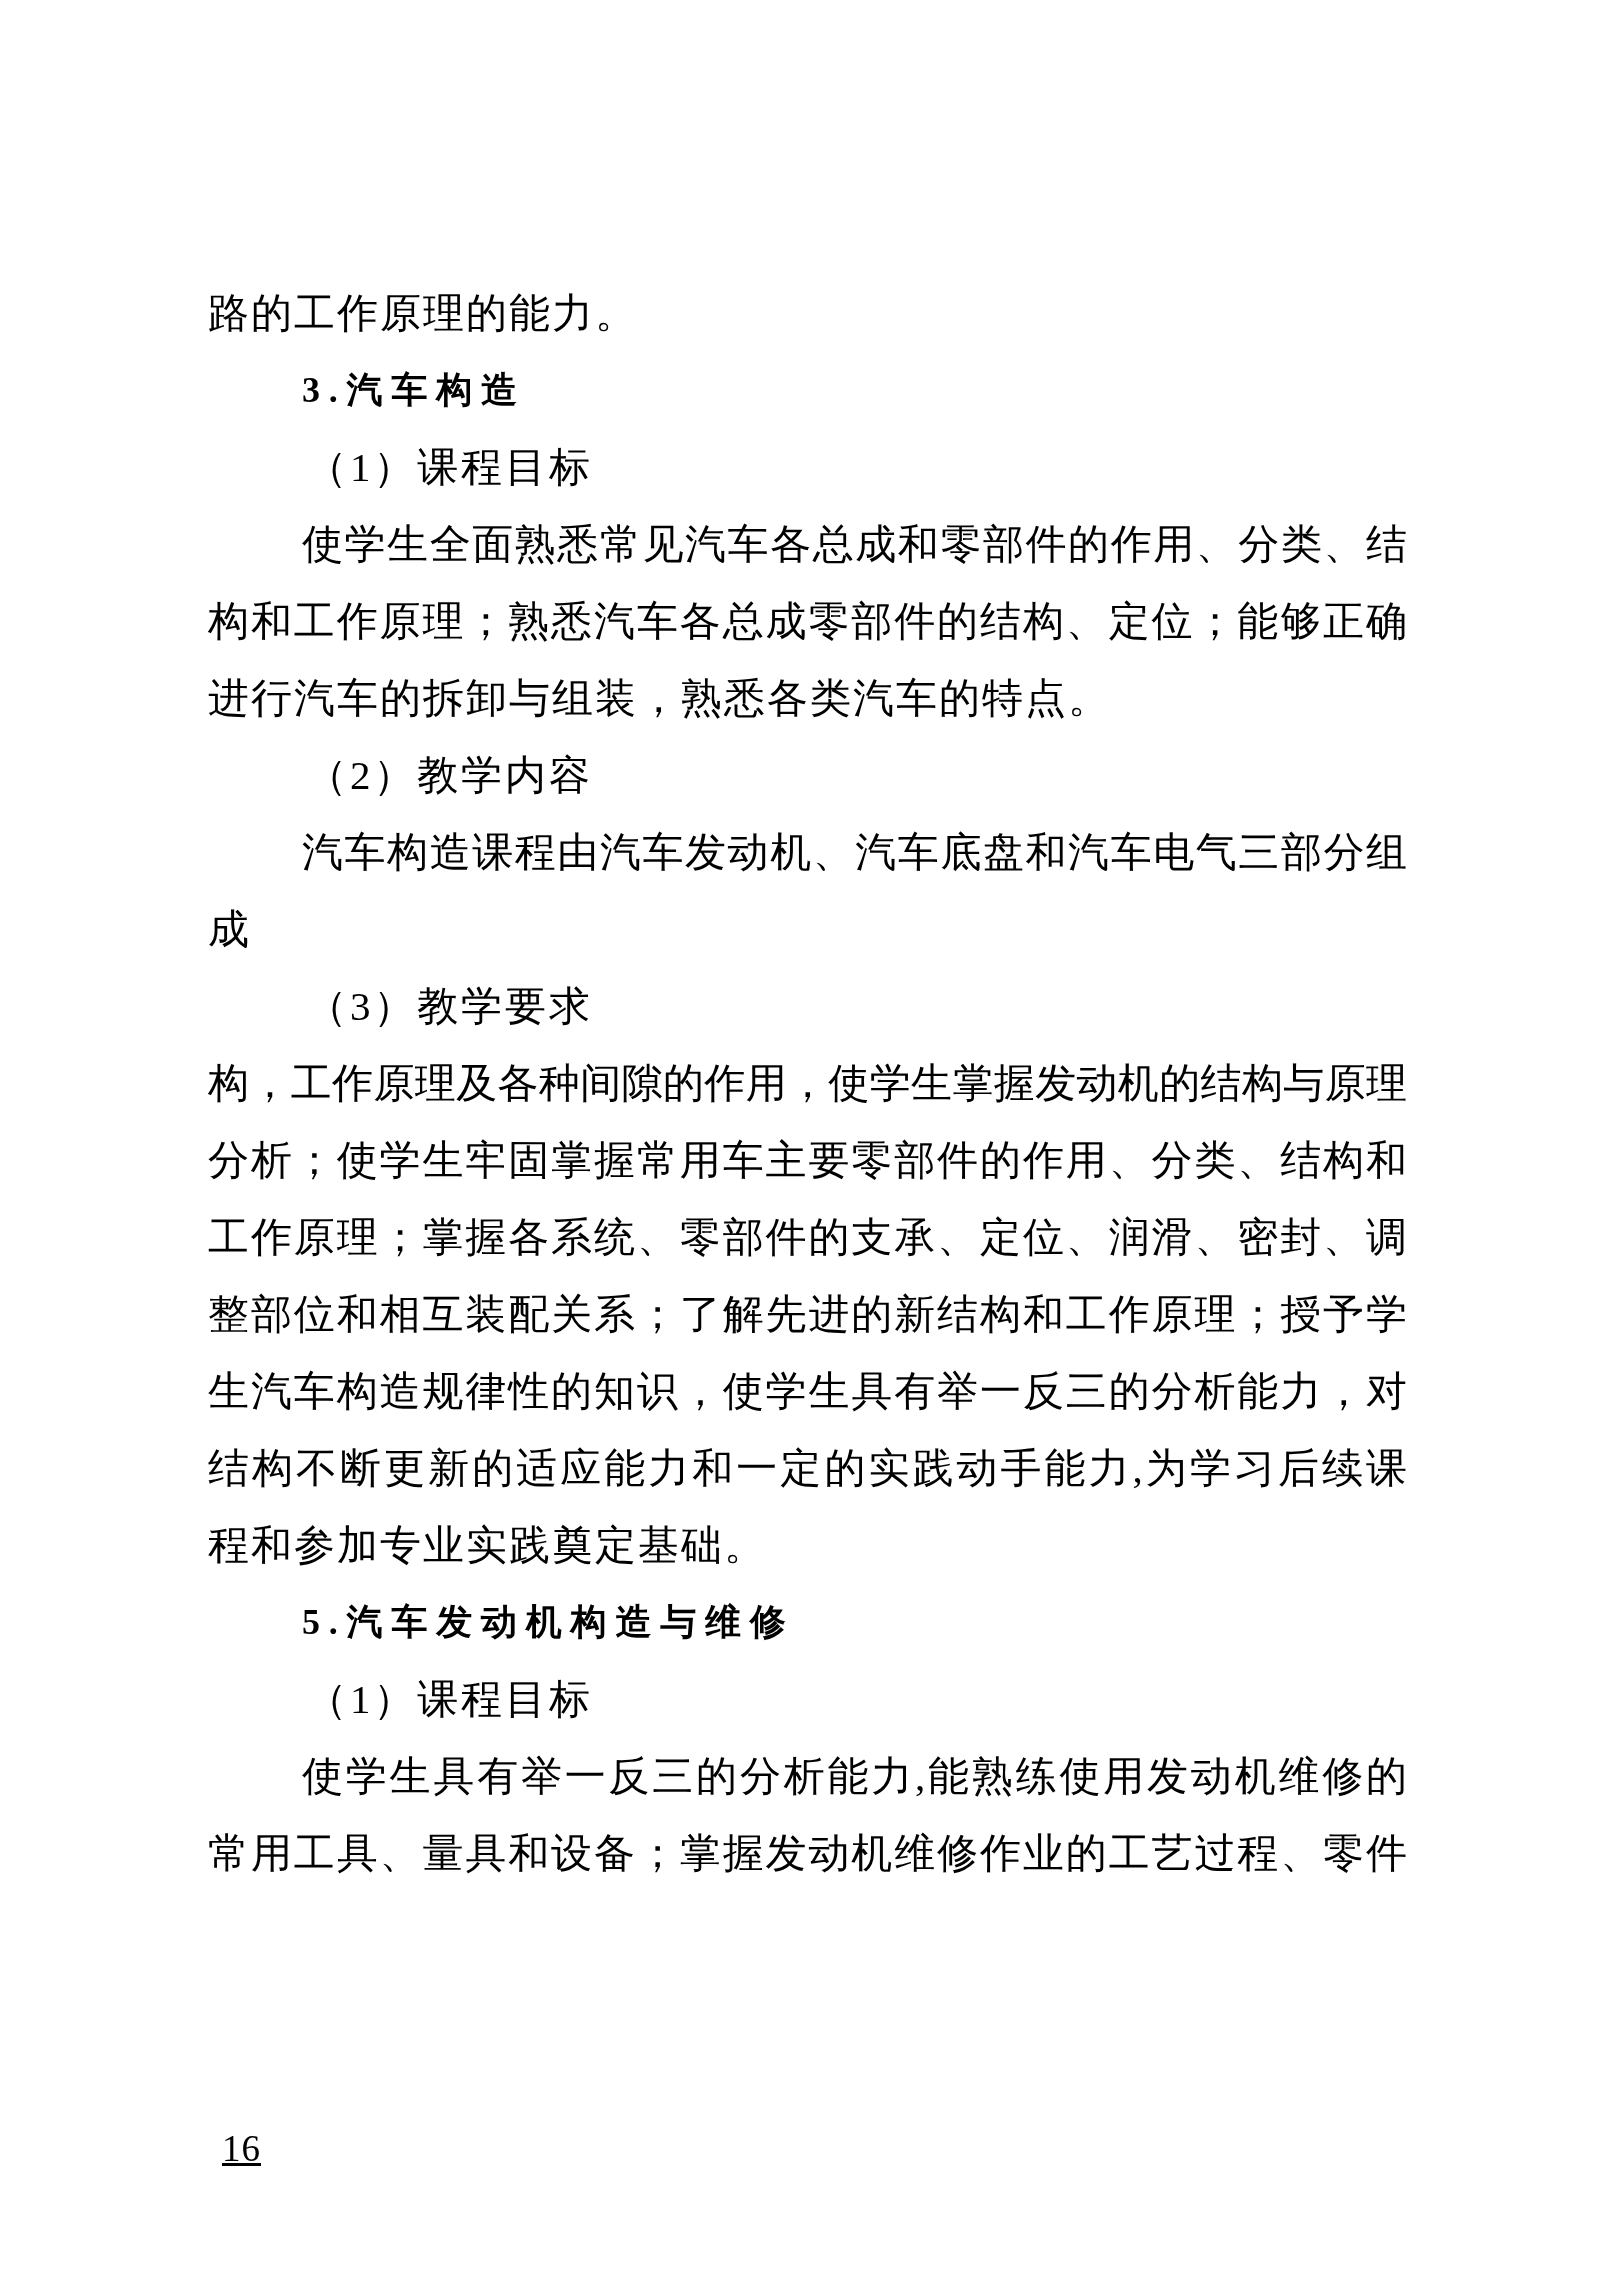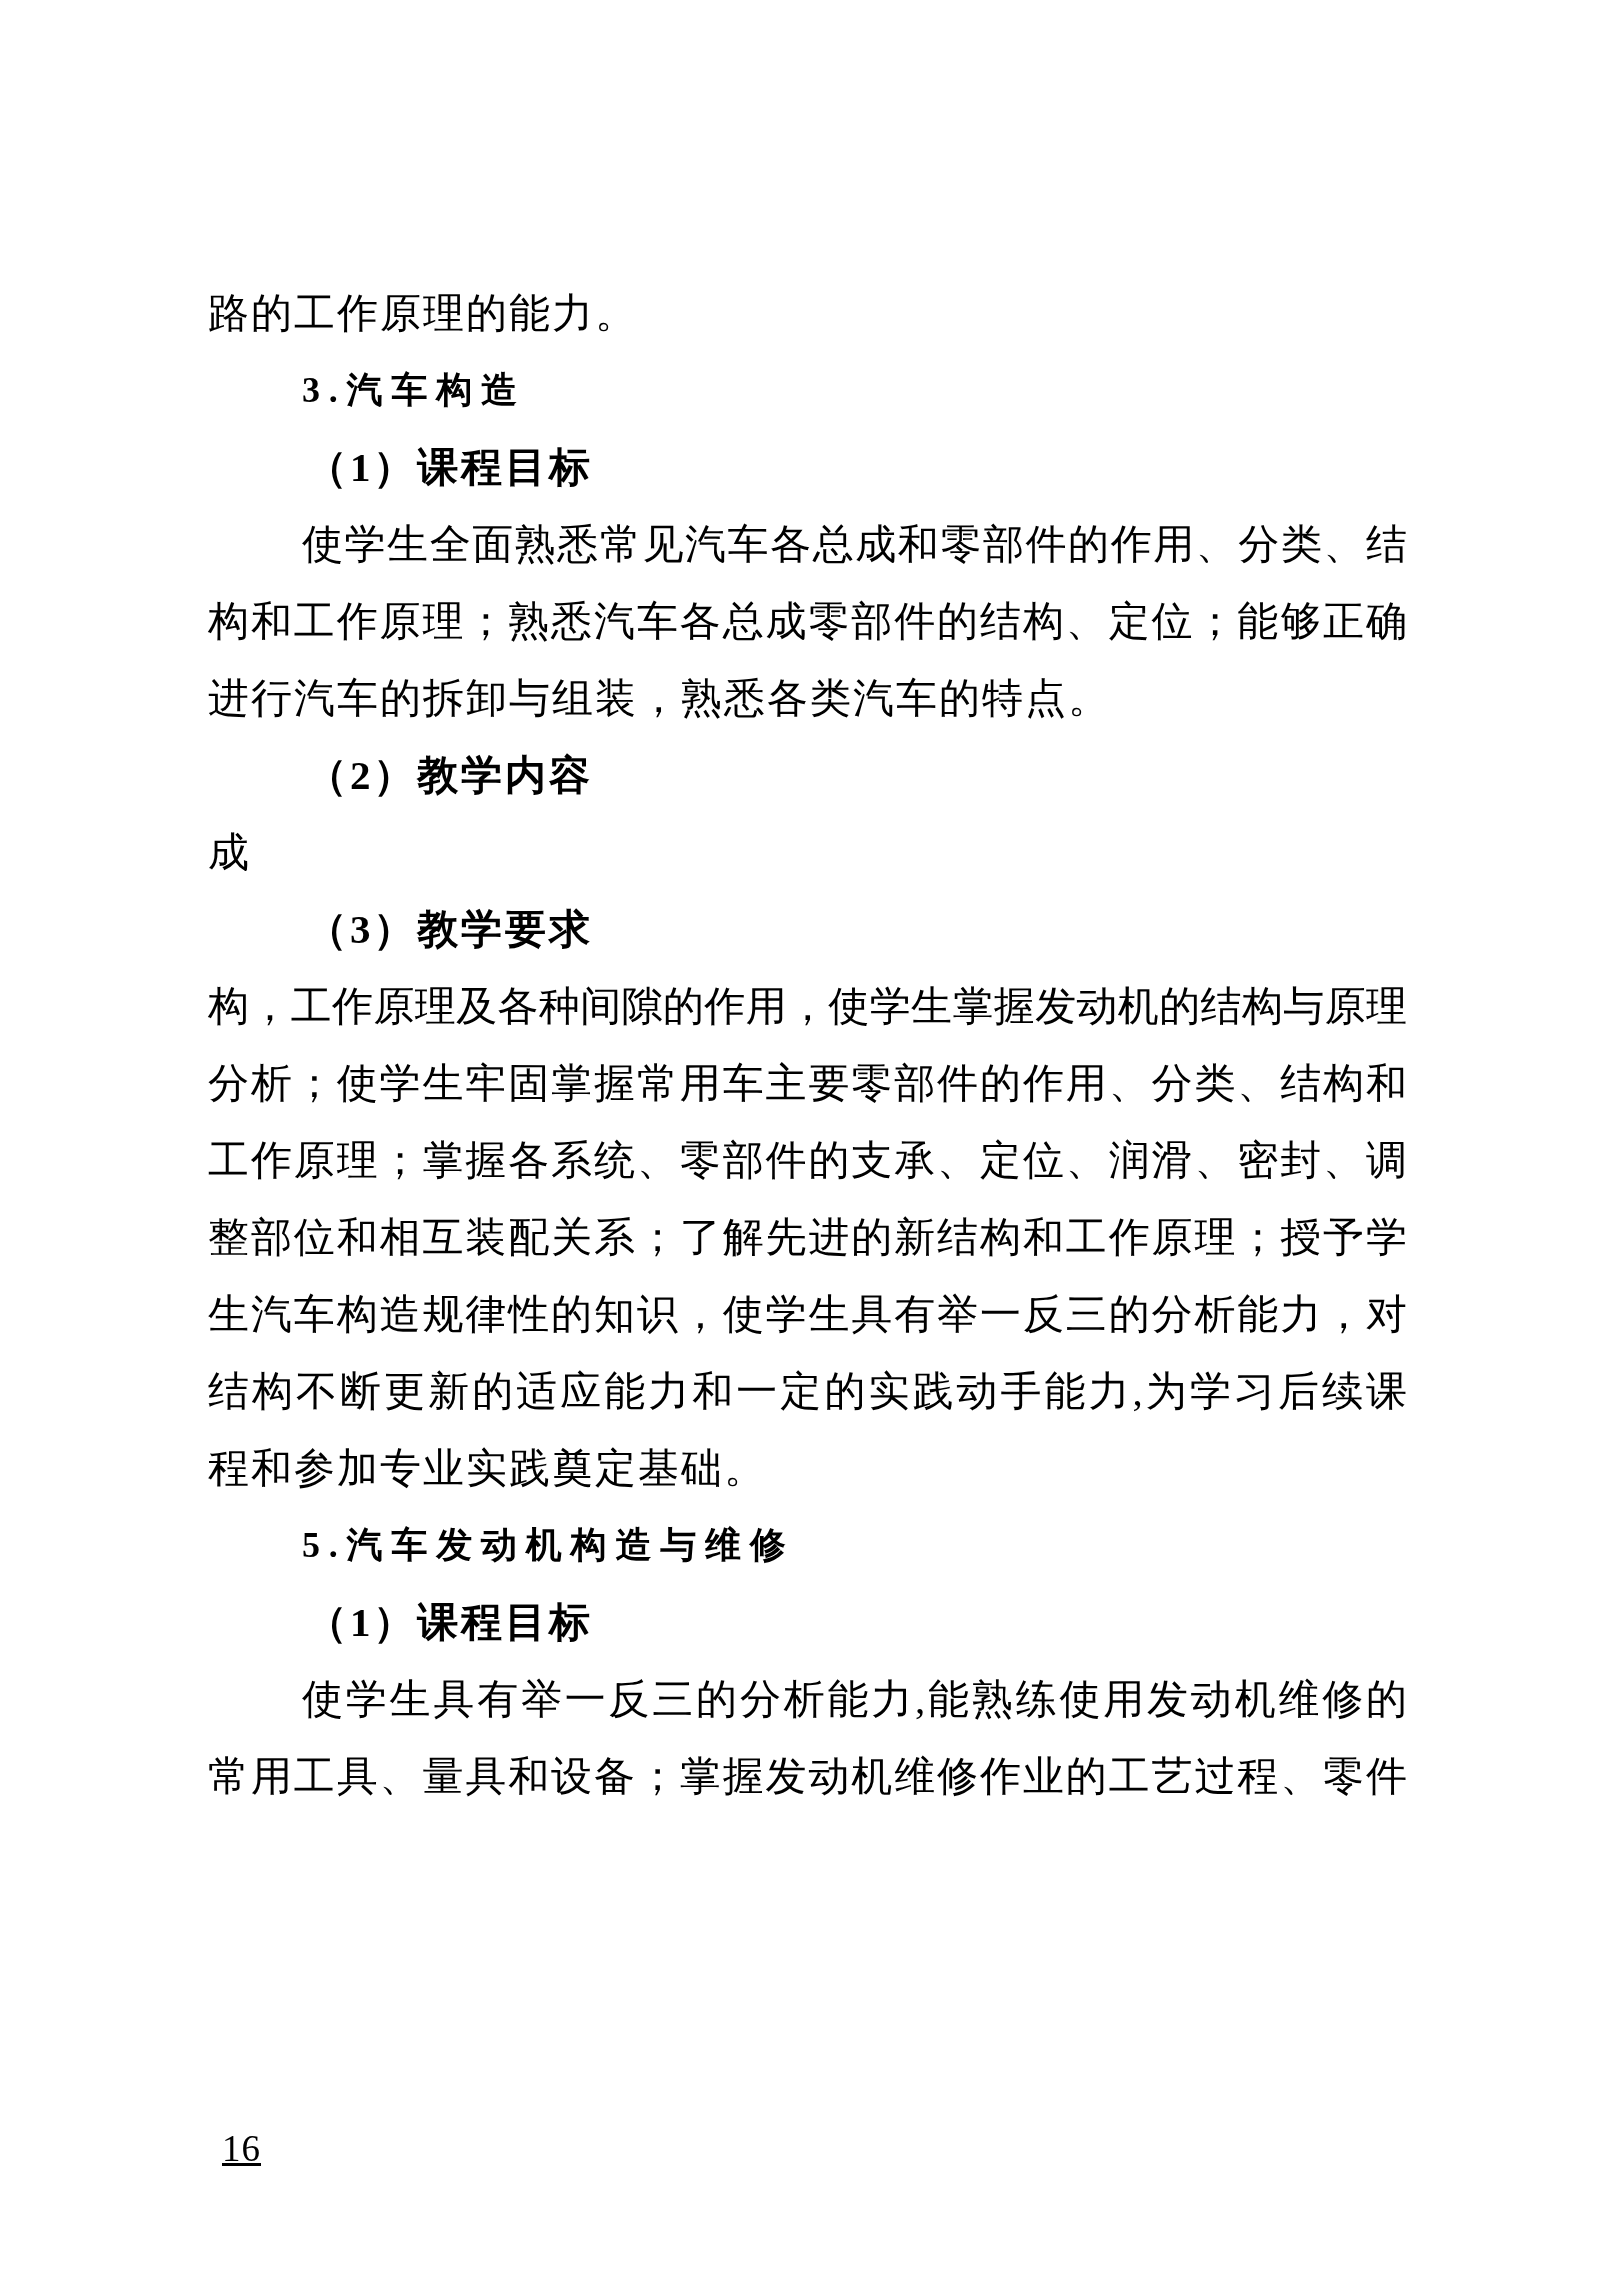--- a/index.html
+++ b/index.html
@@ -51,21 +51,20 @@
   }
   
   .para-end {
     text-align: left;
   }
   
   .label {
     text-indent: 98px;
     text-align: left;
     letter-spacing: 2.9px;
-    font-weight: bold;
   }
   
   .heading {
     text-indent: 94px;
     text-align: left;
     font-weight: bold;
     font-size: 36px;
     letter-spacing: 8.8px;
   }
   .page-number {
@@ -83,20 +82,21 @@
 
 <div class="page">
   <div class="content">
     <div class="line para-end">路的工作原理的能力。</div>
     <div class="line heading">3.汽车构造</div>
     <div class="line label">（1）课程目标</div>
     <div class="line para-first">使学生全面熟悉常见汽车各总成和零部件的作用、分类、结</div>
     <div class="line full">构和工作原理；熟悉汽车各总成零部件的结构、定位；能够正确</div>
     <div class="line para-end">进行汽车的拆卸与组装，熟悉各类汽车的特点。</div>
     <div class="line label">（2）教学内容</div>
+    <div class="line para-first">汽车构造课程由汽车发动机、汽车底盘和汽车电气三部分组</div>
     <div class="line para-end">成</div>
     <div class="line label">（3）教学要求</div>
     <div class="line full">构，工作原理及各种间隙的作用，使学生掌握发动机的结构与原理</div>
     <div class="line full">分析；使学生牢固掌握常用车主要零部件的作用、分类、结构和</div>
     <div class="line full">工作原理；掌握各系统、零部件的支承、定位、润滑、密封、调</div>
     <div class="line full">整部位和相互装配关系；了解先进的新结构和工作原理；授予学</div>
     <div class="line full">生汽车构造规律性的知识，使学生具有举一反三的分析能力，对</div>
     <div class="line full">结构不断更新的适应能力和一定的实践动手能力,为学习后续课</div>
     <div class="line para-end">程和参加专业实践奠定基础。</div>
     <div class="line heading">5.汽车发动机构造与维修</div>

